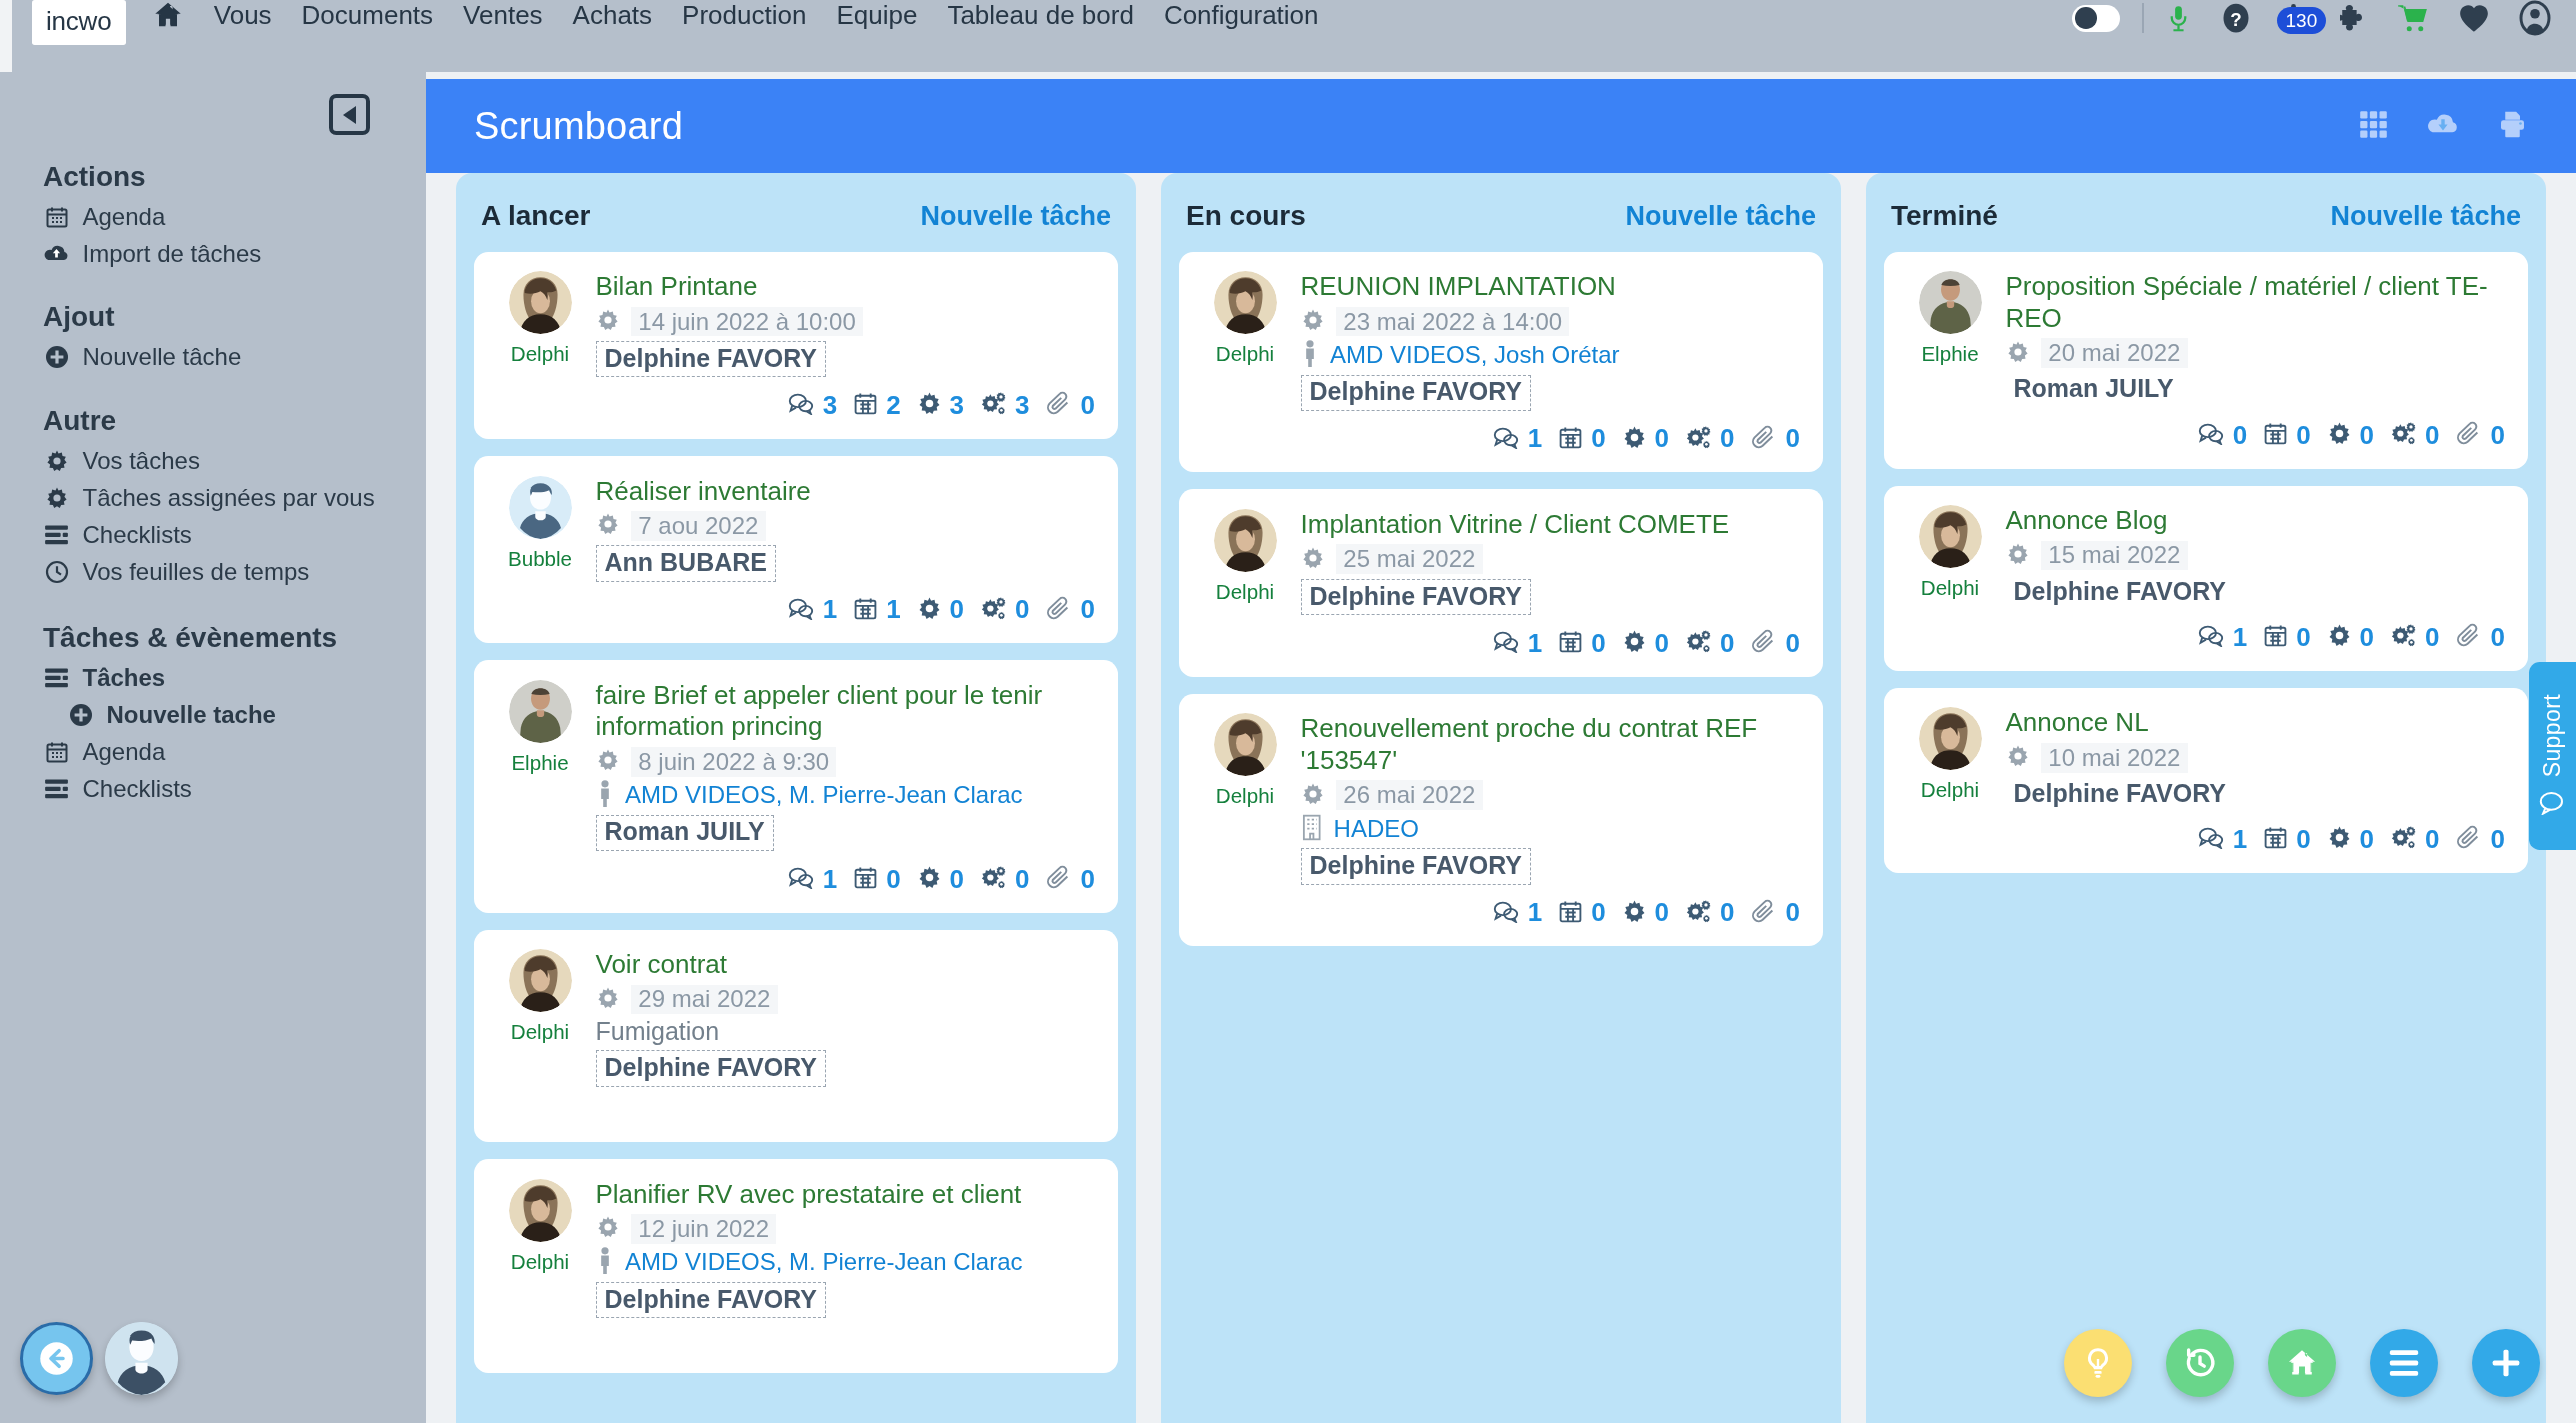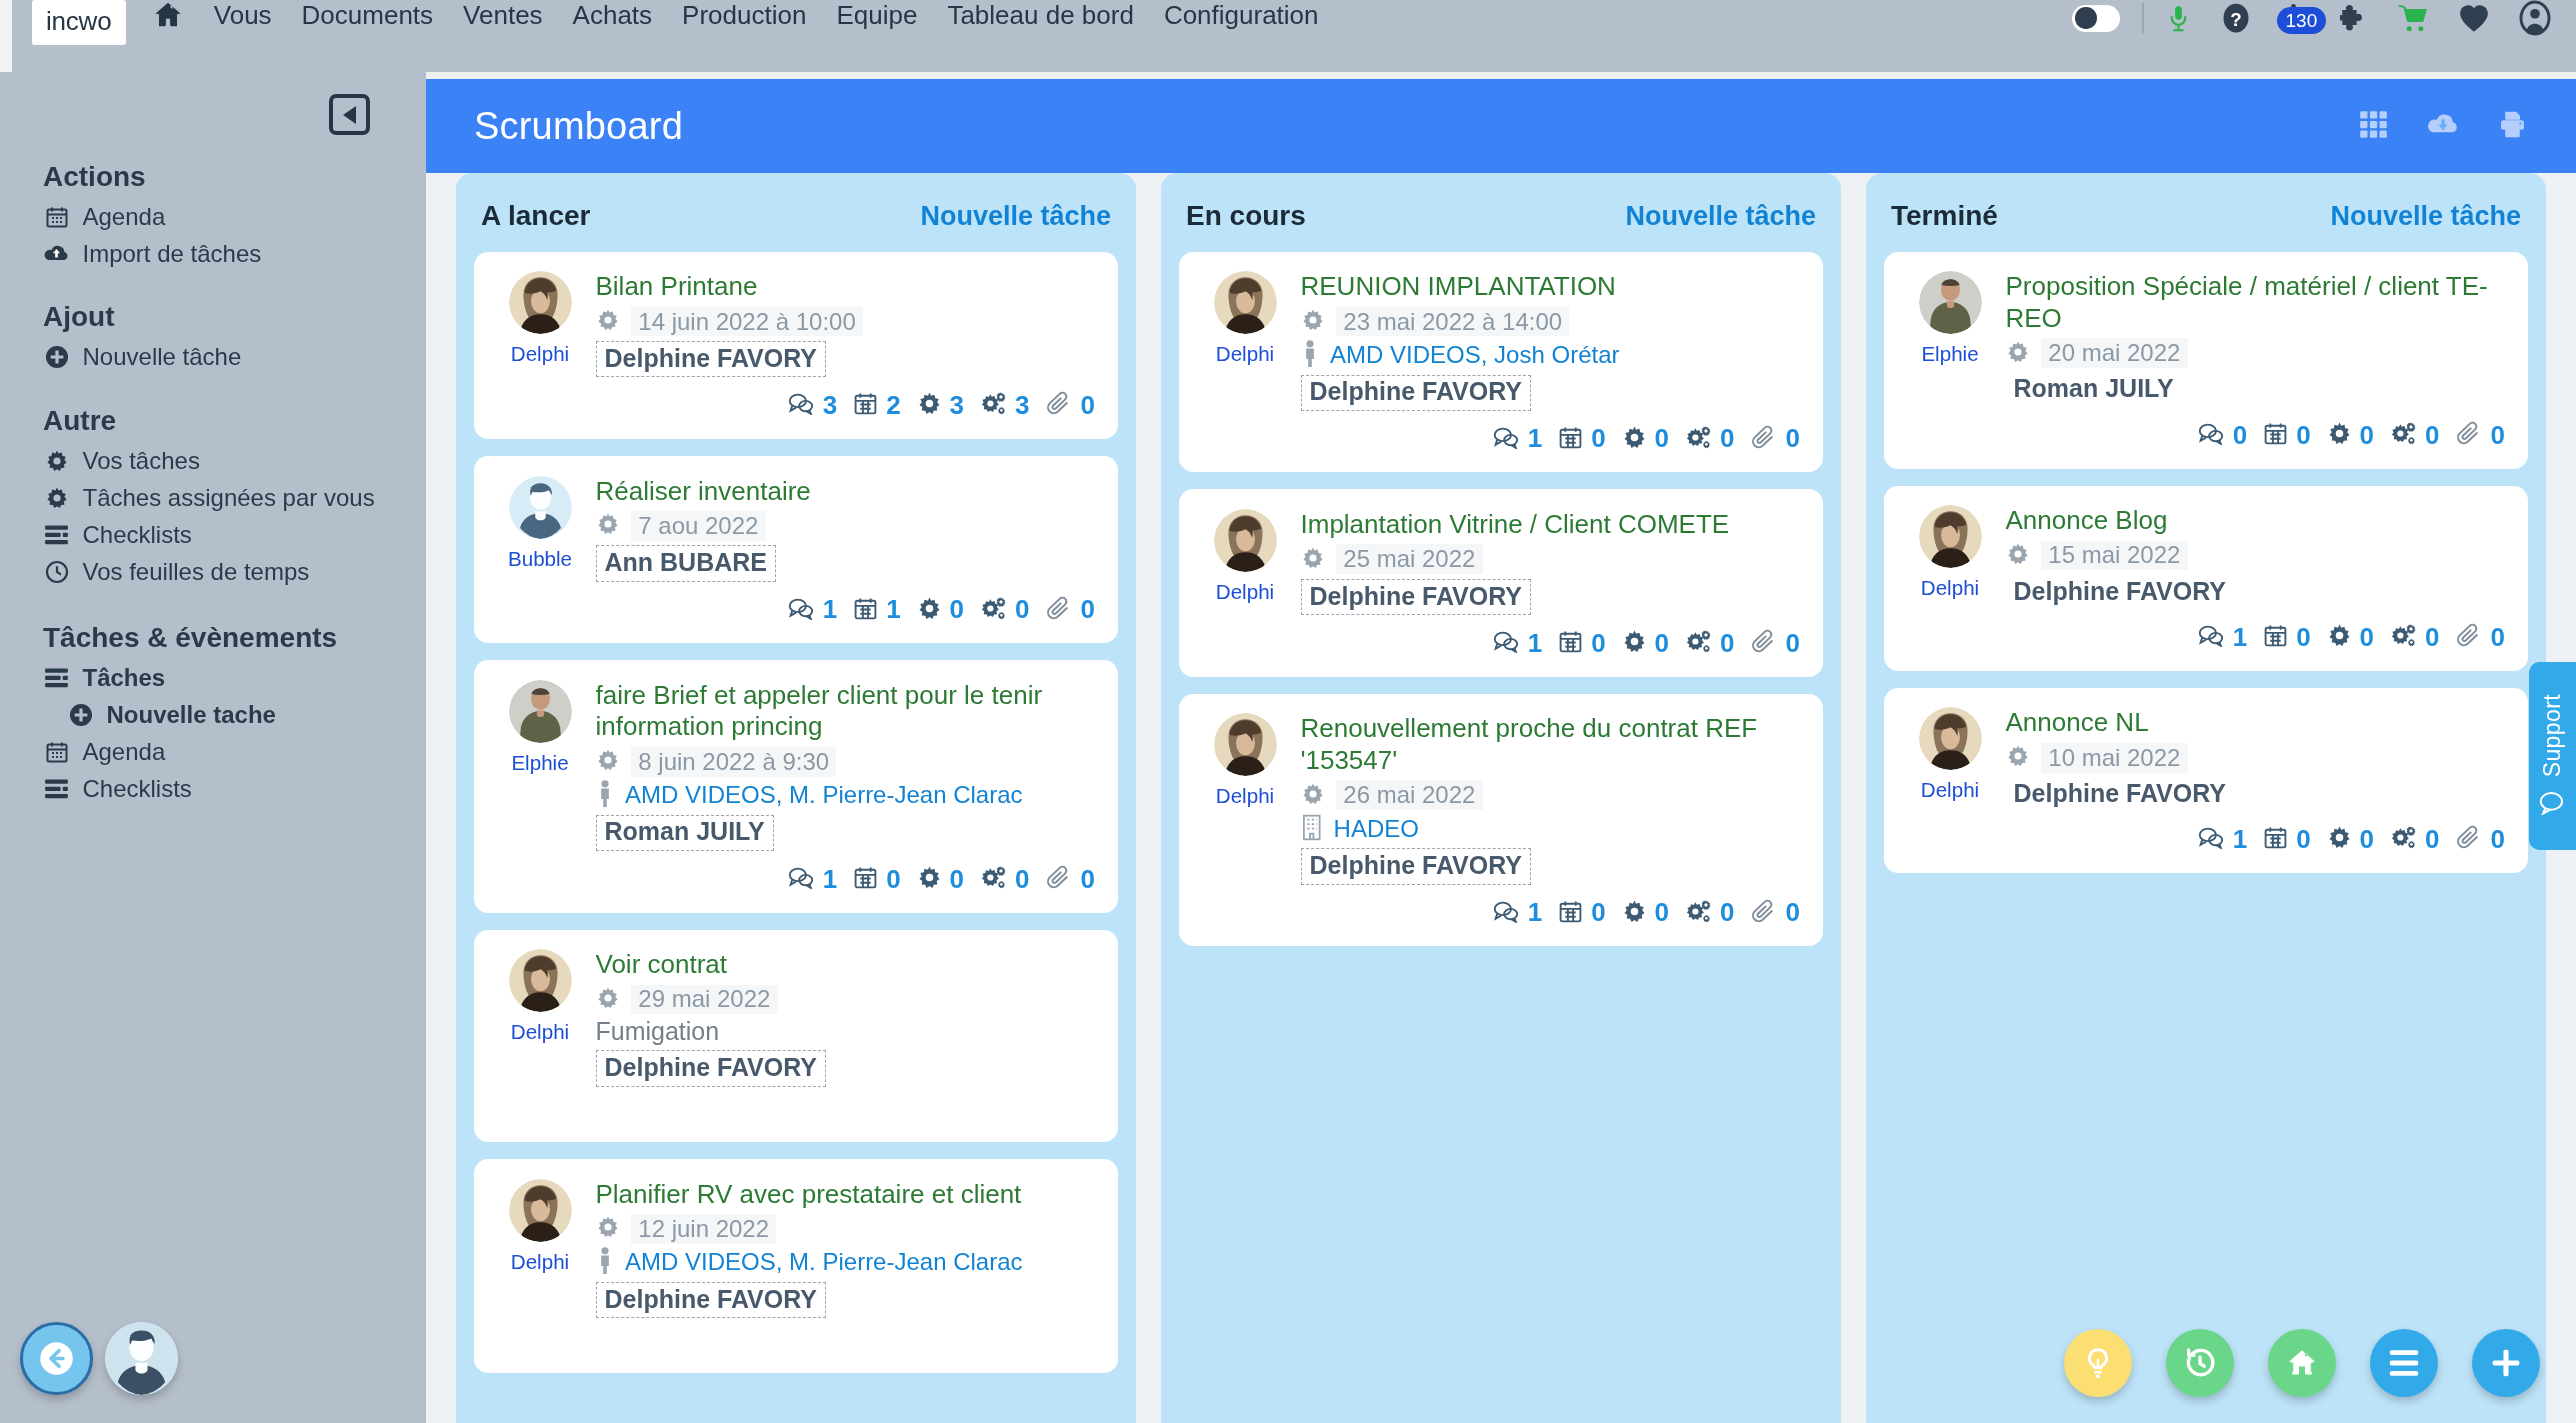--- a/index.html
+++ b/index.html
@@ -145,21 +145,21 @@
     border-radius: 14.3px;
     padding: 19.7px 23px 18px 23px;
     display: flex;
     gap: 12.5px;
   }
   .card-left { width: 86px; flex: 0 0 86px; display: flex; flex-direction: column; align-items: center; }
   .avatar {
     width: 63px; height: 63px; border-radius: 50%;
     overflow: hidden; display: block;
   }
-  .avatar-name { font-size: 20.6px; color: #1d4ed8; margin-top: 8px; }
+  .avatar-name { font-size: 20.6px; color: #15803d; margin-top: 8px; }
   .card-body { flex: 1; min-width: 0; }
   .card-title {
     font-size: 26px; color: #2d7a34; line-height: 1.22;
     cursor: pointer;
     display: inline-block;
   }
   .meta-row { display: flex; align-items: center; gap: 11.6px; margin-top: 3.6px; }
   .meta-date {
     font-size: 24px; color: #8b98a5;
     background: #f4f6f8;

